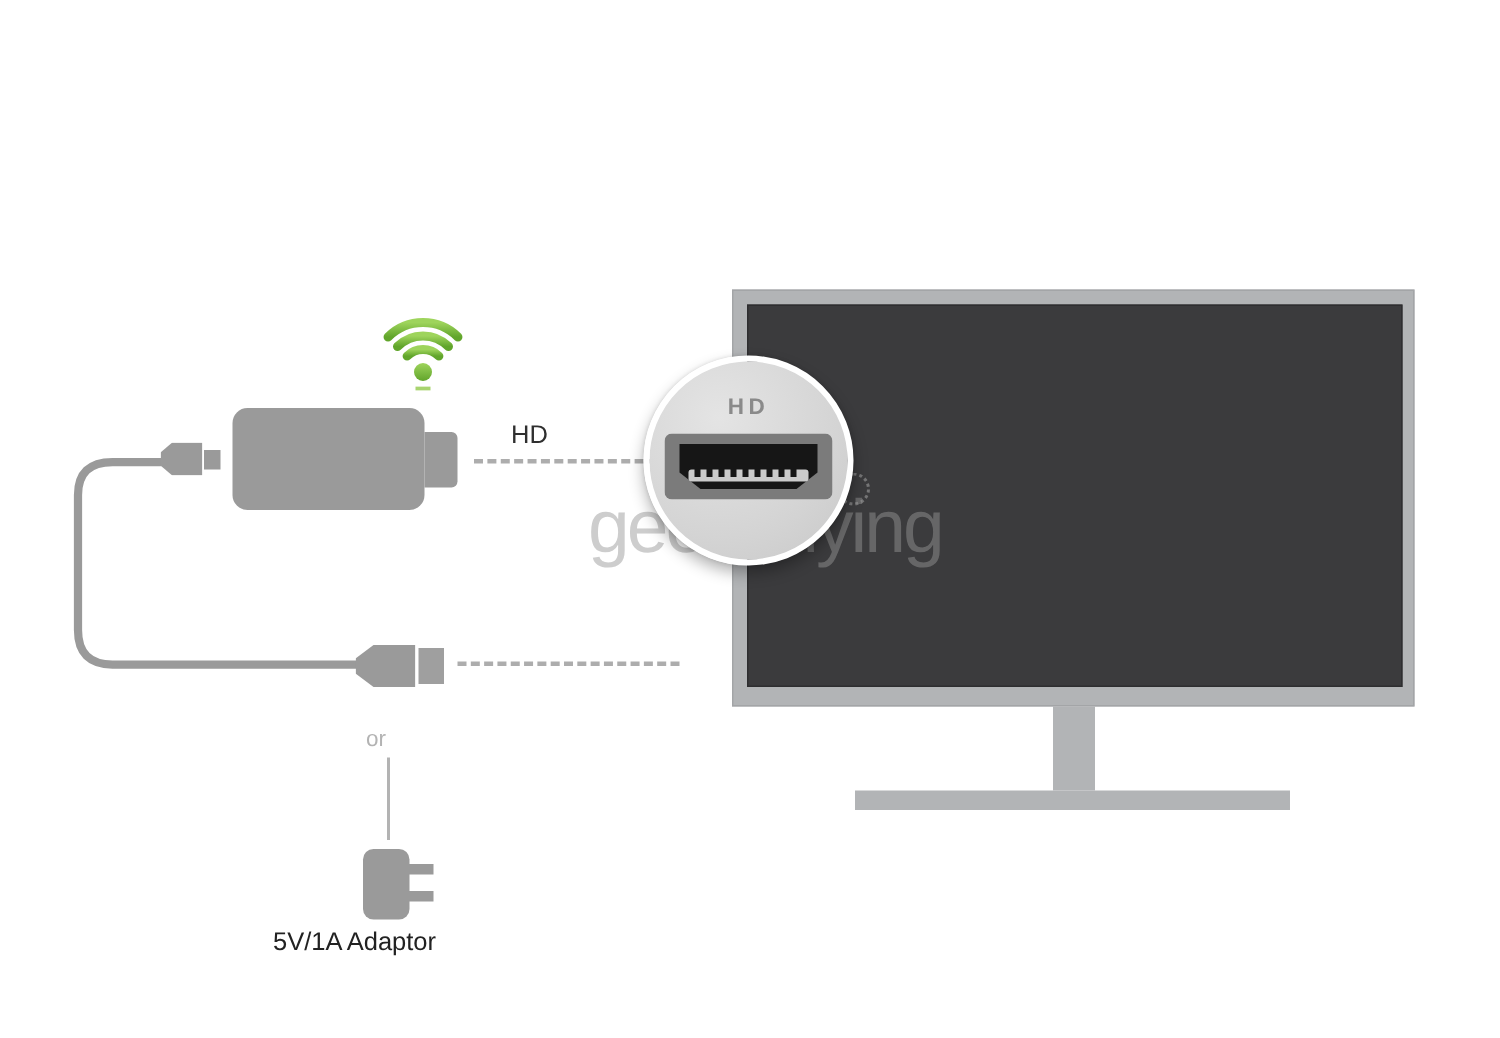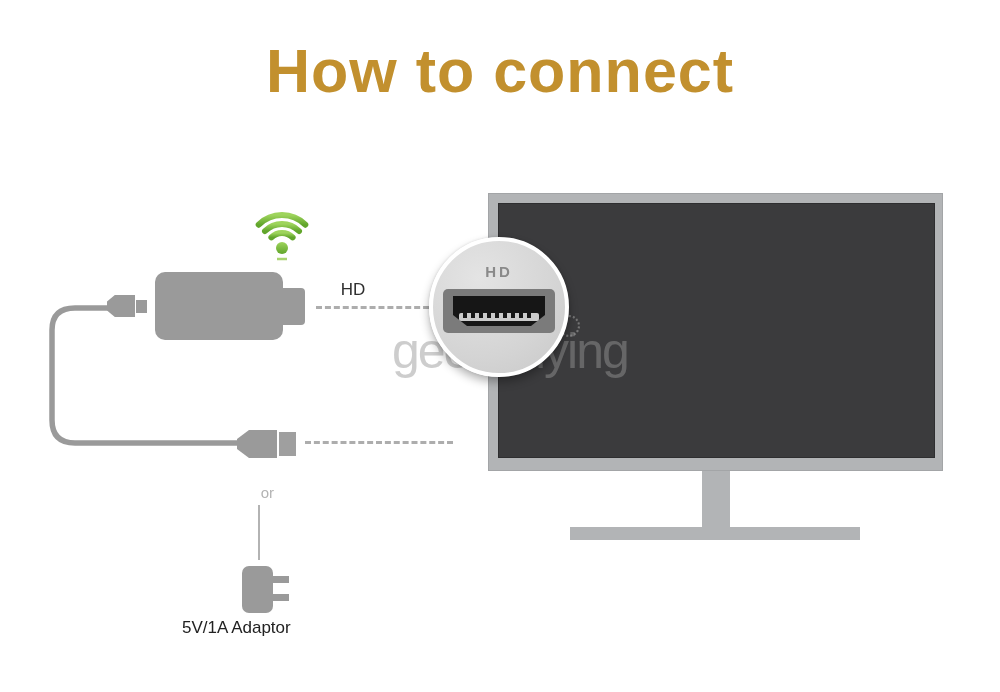--- a/index.html
+++ b/index.html
@@ -66,33 +66,32 @@
     box-shadow:0 5px 10px rgba(0,0,0,0.30), 0 0 3px rgba(0,0,0,0.12);
     z-index:5;
   }
   #magnifier-hd-logo{
     position:absolute;left:0;top:22px;width:100%;text-align:center;
     font-size:15px;font-weight:700;letter-spacing:3px;color:#8a8a8a;
   }
   #hdmi-port-svg{position:absolute;left:10px;top:48px;}
 
   
-  #or-label{left:244px;top:484px;width:30px;text-align:right;font-size:15px;color:#b3b3b3;z-index:2;}
+  #or-label{left:244px;top:484px;width:30px;text-align:left;font-size:15px;color:#b3b3b3;z-index:2;}
   #or-line{left:258px;top:505px;width:0;height:55px;border-left:2px solid #b3b3b3;z-index:2;}
   #adaptor-body{left:242px;top:566px;width:31px;height:47px;background:#9a9a9a;border-radius:7px;z-index:2;}
   #adaptor-prong-top{left:272px;top:576px;width:17px;height:7px;background:#9a9a9a;z-index:2;}
   #adaptor-prong-bottom{left:272px;top:594px;width:17px;height:7px;background:#9a9a9a;z-index:2;}
   #adaptor-label{left:182px;top:618px;width:170px;text-align:left;font-size:17px;color:#222222;z-index:2;}
 </style>
 </head>
 <body>
 
 <div id="canvas">
 
-  <div id="title" class="abs">How to connect</div>
 
   <div id="tv-frame" class="abs"></div>
   <div id="tv-screen" class="abs"></div>
   <div id="tv-neck" class="abs"></div>
   <div id="tv-base" class="abs"></div>
 
   <div id="watermark" class="abs">geekbuying</div>
   <div id="watermark-gear" class="abs"></div>
 
   <div id="dash-hd" class="abs dash"></div>

